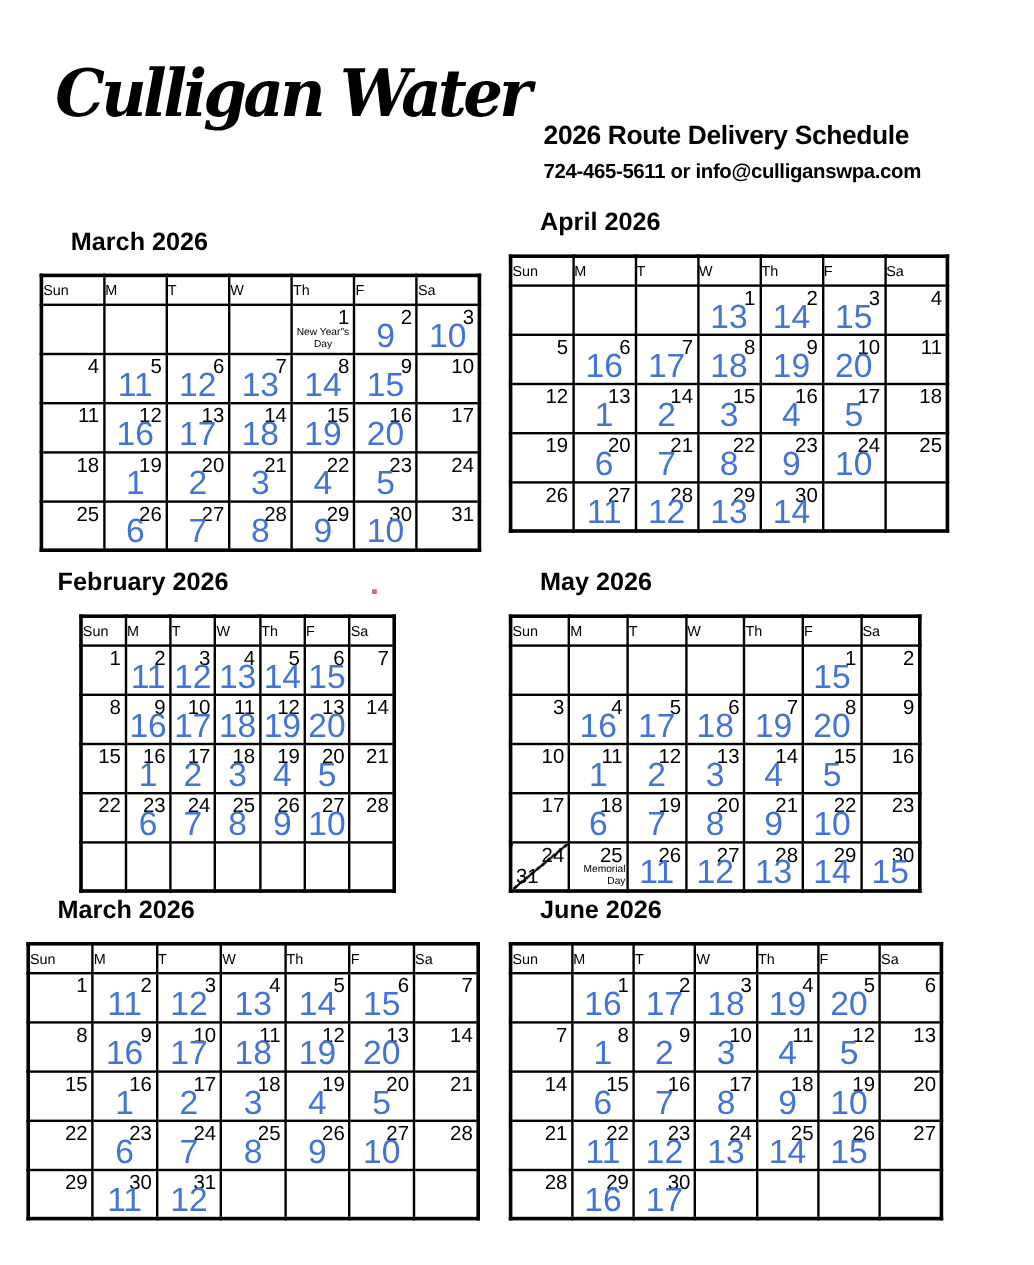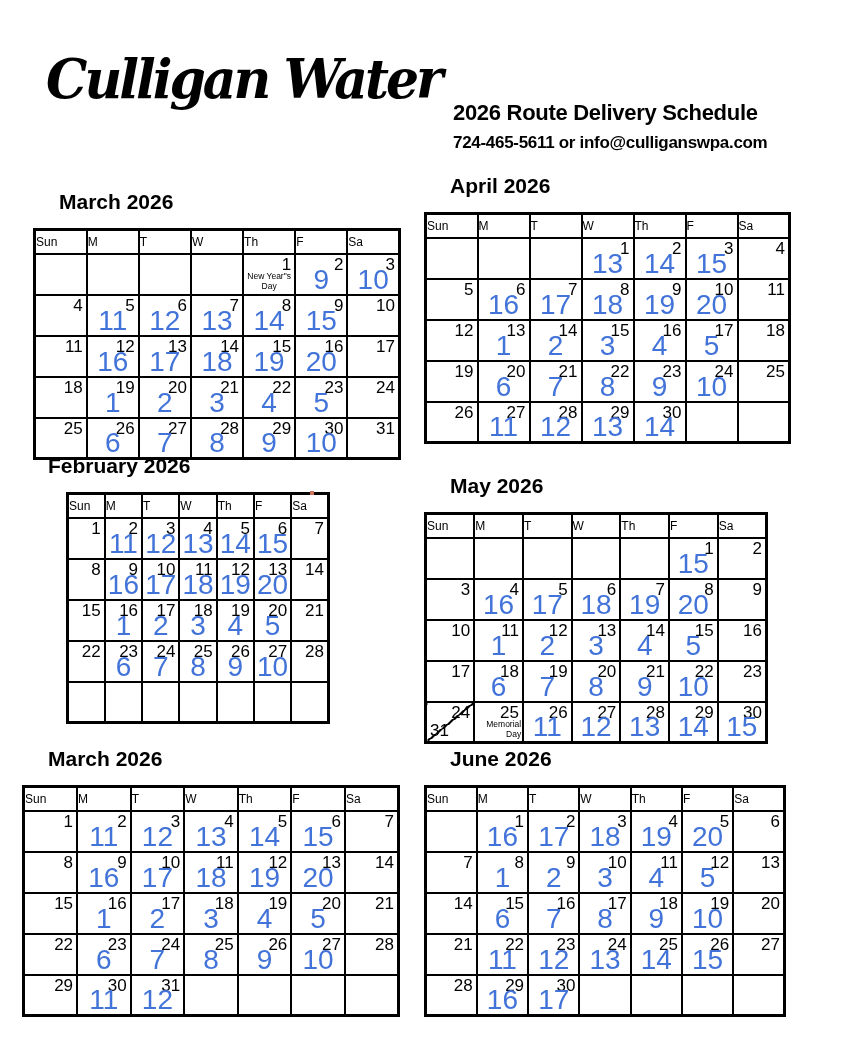--- a/index.html
+++ b/index.html
@@ -38,21 +38,21 @@
       transparent calc(50% - 1px), #000 calc(50% - 1px),
       #000 calc(50% + 1px), transparent calc(50% + 1px)); }
 
   
   .speck { position:absolute; left:310px; top:491px; width:4px; height:4px;
     background:#d4705f; }
 
   
   #m-january  { left:33px;  top:228px; width:368px; }
   #m-april    { left:424px; top:212px; width:367px; }
-  #m-february { left:22px;  top:492px; width:308px;padding-left:44px; }
+  #m-february { left:22px;  top:512px; width:308px;padding-left:44px; }
   #m-may      { left:424px; top:512px; width:344px; }
   #m-march    { left:22px;  top:785px; width:378px; }
   #m-june     { left:424px; top:785px; width:362px; }
 </style>
 </head>
 <body>
 
 <div class="logo">Culligan Water</div>
 <div class="head-right">
   <div class="head-title">2026 Route Delivery Schedule</div>

